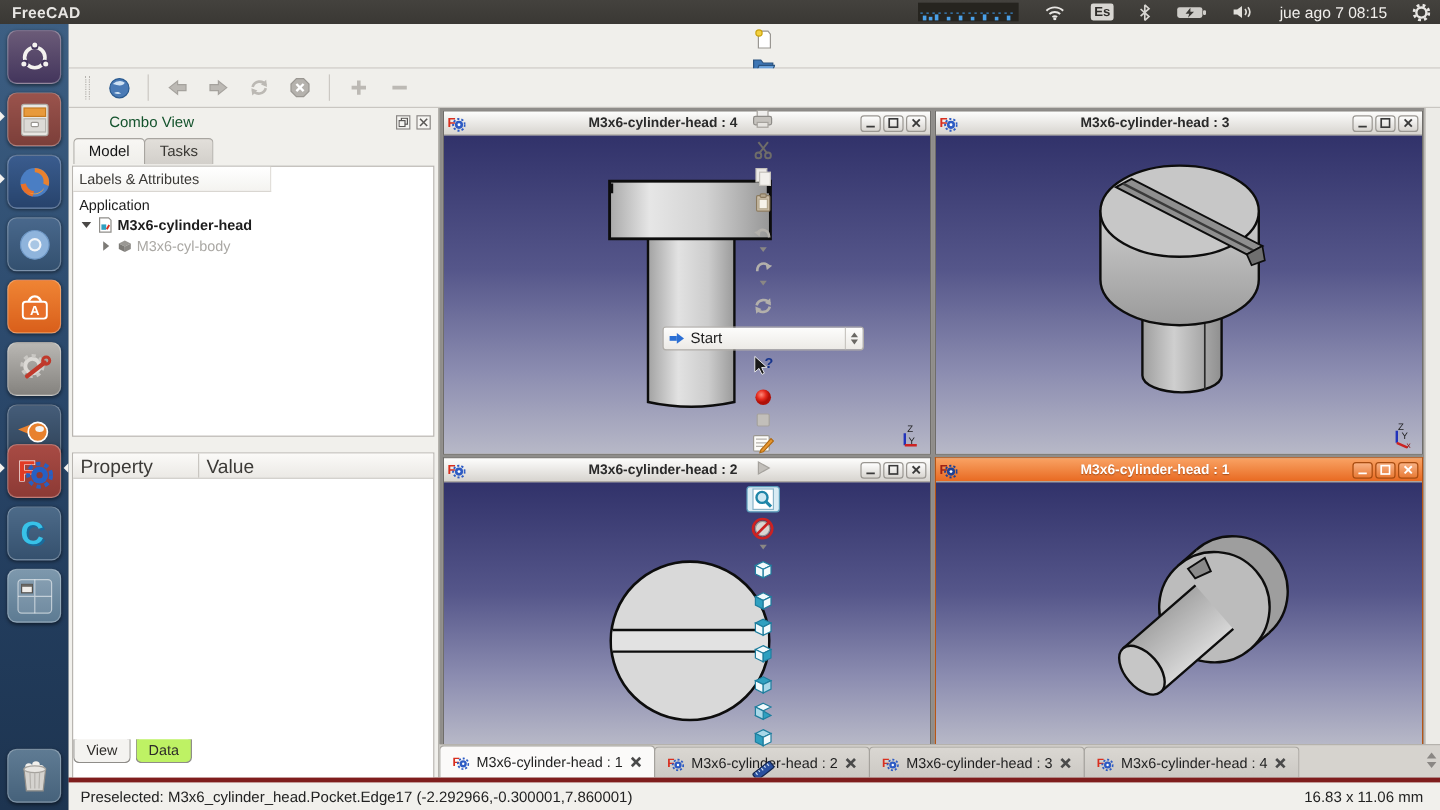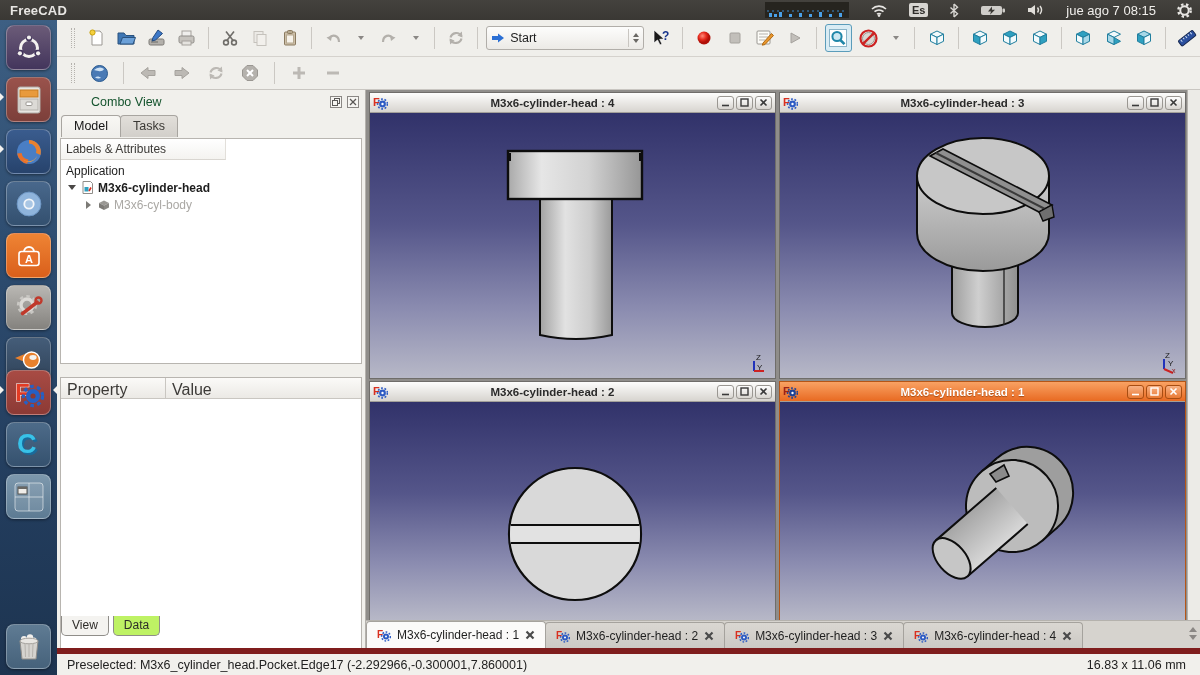--- a/index.html
+++ b/index.html
@@ -14,21 +14,21 @@
   .kbd-box { background:#d8d6d2; color:#2f2d2a; font-weight:bold; font-size:11px; padding:0 3px; border-radius:2px; line-height:14px; }
   #clock { font-size:13px; color:#f0eeeb; }
 
   
   #launcher { left:0; top:20px; width:57px; height:655px; background:linear-gradient(180deg,#3d5f83 0%,#2c4a6d 40%,#223c5c 75%,#1d3450 100%); z-index:50; }
   .tile { position:absolute; left:6px; width:45px; height:45px; border-radius:8px; border:1px solid rgba(255,255,255,.28); box-shadow:0 1px 3px rgba(0,0,0,.45); display:flex; align-items:center; justify-content:center; }
   .run-arrow { position:absolute; left:0; width:0; height:0; border-top:4px solid transparent; border-bottom:4px solid transparent; border-left:4px solid #f4f2ef; }
   .focus-arrow { position:absolute; right:0; width:0; height:0; border-top:4px solid transparent; border-bottom:4px solid transparent; border-right:4px solid #f4f2ef; }
 
   
-  #toolbar1 { left:57px; top:20px; width:1143px; height:37px; background:#f0efeb; border-bottom:1px solid #d5d2cd; display:flex; align-items:center; padding-left:14px; gap:4px; z-index:40; }
+  #toolbar1 { left:57px; top:20px; width:1143px; height:37px; background:#f0efeb; border-bottom:1px solid #d5d2cd; display:flex; align-items:center; padding-left:14px; gap:4px; z-index:40;flex-direction:column; }
   #toolbar2 { left:57px; top:57px; width:1143px; height:33px; background:#f0efeb; border-bottom:1px solid #c9c6c1; display:flex; align-items:center; padding-left:14px; gap:6px; z-index:40; }
   .tbtn { width:28px; height:28px; display:flex; align-items:center; justify-content:center; border-radius:3px; }
   .tbtn.small { width:22px; }
   .tsep { width:1px; height:22px; background:#cbc8c3; margin:0 4px; }
   .grip { width:4px; height:20px; border-left:1px dotted #b5b2ad; border-right:1px dotted #b5b2ad; margin-right:4px; }
   .caret-down { width:0; height:0; border-left:3.5px solid transparent; border-right:3.5px solid transparent; border-top:4px solid #8a8784; }
   #wb-select { display:flex; align-items:center; width:168px; height:24px; background:linear-gradient(#fdfdfc,#eceae6); border:1px solid #b1aea9; border-radius:3px; padding:0 4px; gap:5px; }
   #wb-select .label { font-size:12.5px; color:#1e1e1e; flex:1; }
   .spin { display:flex; flex-direction:column; gap:2px; border-left:1px solid #c9c6c1; padding-left:4px; height:18px; justify-content:center; }
   .spin i { width:0; height:0; border-left:3px solid transparent; border-right:3px solid transparent; }
@@ -74,21 +74,21 @@
 
   #mdi-right-strip { position:absolute; right:0; top:0; width:13px; height:530px; background:#ecebe7; border-left:1px solid #b5b2ad; }
 
   
   #mditabs { left:366px; top:620px; width:834px; height:28px; background:#d6d3ce; border-top:1px solid #b5b2ad; display:flex; align-items:flex-end; z-index:25; }
   .mtab { height:26px; display:flex; align-items:center; gap:6px; padding:0 10px; border:1px solid #a5a29d; border-bottom:none; border-radius:4px 4px 0 0; background:linear-gradient(#dad7d2,#ccc9c4); font-size:12px; color:#1f1f1f; margin-right:-1px; }
   .mtab.active { background:#fbfaf9; height:27px; position:relative; z-index:2; }
   .tab-close { display:flex; align-items:center; }
 
   
-  #statusbar { left:57px; top:648px; width:1143px; height:27px; background:#f1f0ec; border-top:6px solid #7f1d1d; display:flex; align-items:center; padding:0 10px; z-index:40; font-size:12.5px; color:#222; }
+  #statusbar { left:57px; top:648px; width:1143px; height:27px; background:#f1f0ec; border-top:4px solid #7f1d1d; display:flex; align-items:center; padding:0 10px; z-index:40; font-size:12.5px; color:#222; }
   #statusbar .dim { margin-left:auto; padding-right:4px; }
 
   svg text { font-family:"Liberation Sans","DejaVu Sans",sans-serif; }
 </style>
 </head>
 <body>
 
 <div id="topbar" class="abs">
   <span class="apptitle">FreeCAD</span>
   <div id="tray">

